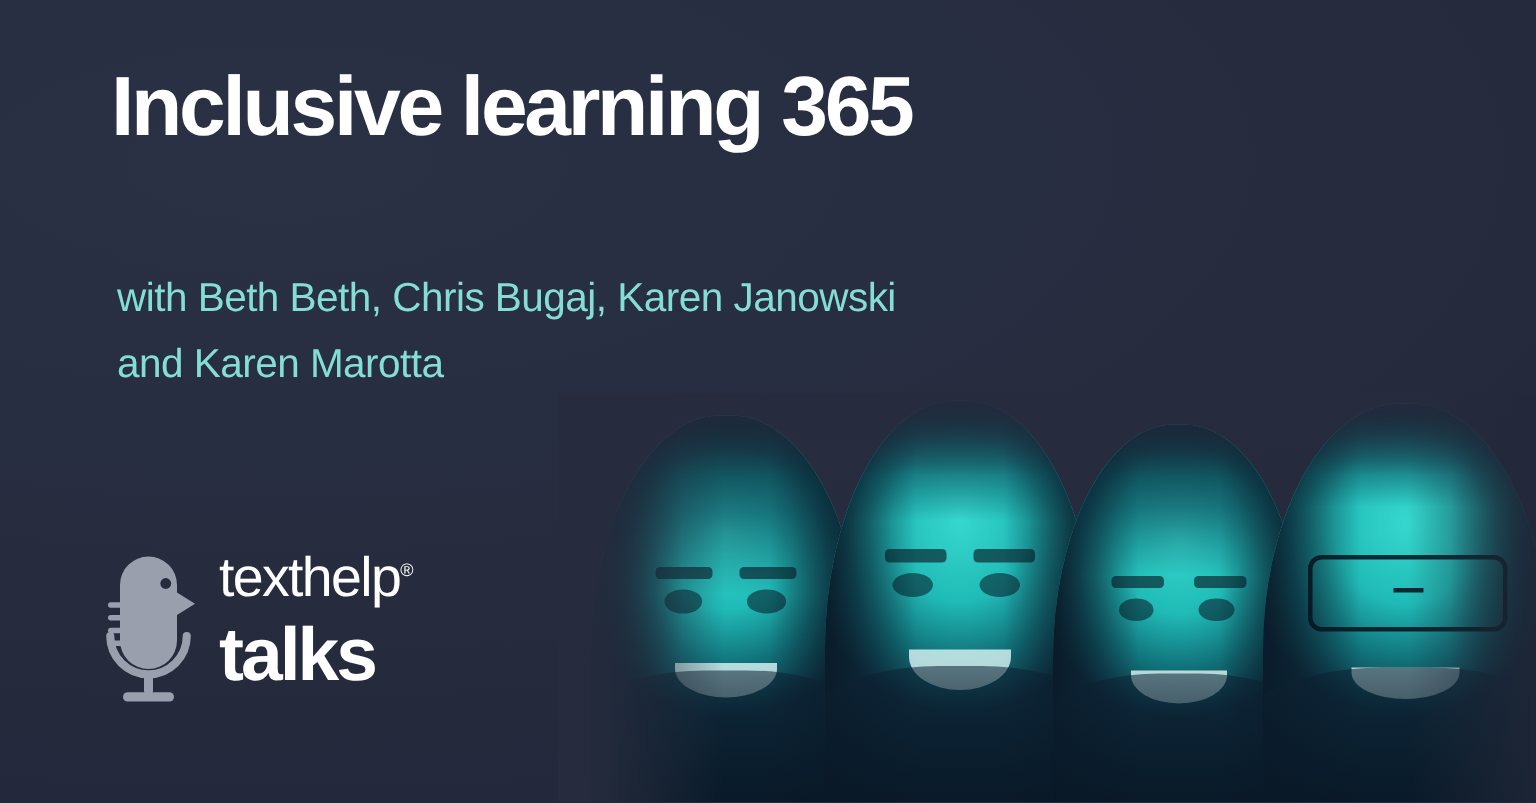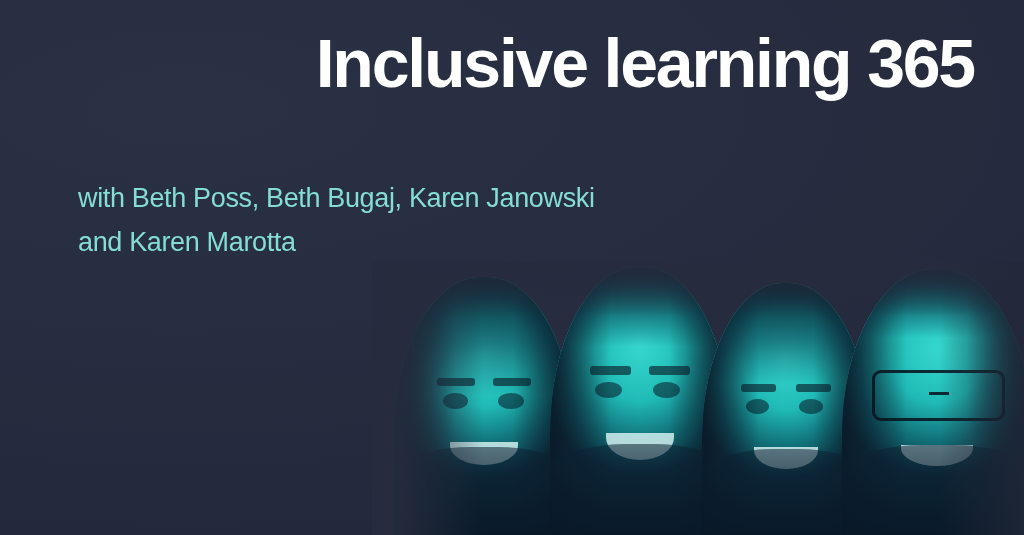--- a/index.html
+++ b/index.html
@@ -15,26 +15,25 @@
   
   .bg-vignette{
     position:absolute;inset:0;
     background:
       radial-gradient(130% 100% at 18% 20%, #2b3145 0%, #262c3e 55%, #21273a 100%);
     pointer-events:none;
   }
 
   
   .title{
-    position:absolute;left:74px;top:29px;width:900px;
+    position:absolute;left:74px;top:42px;width:900px;
     color:#ffffff;
-    font-size:68px;line-height:1.02;
+    font-size:56px;line-height:1.02;
     font-weight:700;letter-spacing:-2.2px;
     white-space:nowrap;
-    text-align:right;
   }
 
   
   .subtitle{
     position:absolute;left:78px;top:177px;width:640px;
     color:#84ddd6;
     font-size:27px;line-height:1.62;
     font-weight:400;letter-spacing:-0.35px;
   }
   .subtitle .line{display:block;}
@@ -123,21 +122,21 @@
 </head>
 <body>
 
 <div class="banner">
 
   <div class="bg-vignette"></div>
 
   <div class="title">Inclusive learning 365</div>
 
   <div class="subtitle">
-    <span class="line">with Beth Poss, Beth Bugaj, Karen Janowski</span>
+    <span class="line">with Beth Beth, Chris Bugaj, Karen Janowski</span>
     <span class="line">and Karen Marotta</span>
   </div>
 
   <div class="photos">
 
     <div class="person" id="p1">
       <div class="skin"></div>
       <div class="hair"></div>
       <div class="shade-l"></div>
       <div class="shade-r"></div>
@@ -181,14 +180,41 @@
       <div class="shade-l"></div>
       <div class="shade-r"></div>
       <div class="glasses" style="top:38%;"></div>
       <div class="smile" style="top:66%;height:8%;"></div>
       <div class="body"></div>
     </div>
 
     <div class="photo-fade"></div>
   </div>
 
+  <div class="logo">
+
+    <svg class="mic" viewBox="0 0 66 108">
+
+      <path d="M10 26 A19 19 0 0 1 48 26 L48 31 L60 38.5 L48 46 L48 63
+               A19 19 0 0 1 10 63 Z" fill="#9a9fae"></path>
+
+      <circle cx="40.5" cy="25" r="3.6" fill="#262c3e"></circle>
+
+      <rect x="2" y="37.5" width="15" height="3.6" rx="1.8" fill="#9a9fae"></rect>
+      <rect x="2" y="46" width="15" height="3.6" rx="1.8" fill="#9a9fae"></rect>
+      <rect x="2" y="54.5" width="15" height="3.6" rx="1.8" fill="#9a9fae"></rect>
+      <rect x="2" y="63" width="15" height="3.6" rx="1.8" fill="#9a9fae"></rect>
+
+      <path d="M3.5 60 A25.5 25.5 0 0 0 54.5 60" fill="none" stroke="#9a9fae" stroke-width="5.4" stroke-linecap="round"></path>
+
+      <rect x="26" y="84" width="6" height="15" rx="2.6" fill="#9a9fae"></rect>
+
+      <rect x="12" y="97.5" width="34" height="6.2" rx="3.1" fill="#9a9fae"></rect>
+    </svg>
+
+    <div class="wordmark">
+      <div class="texthelp"><span>texthelp</span><span class="reg">®</span></div>
+      <div class="talks">talks</div>
+    </div>
+
+  </div>
 
 </div>
 
 </body></html>

